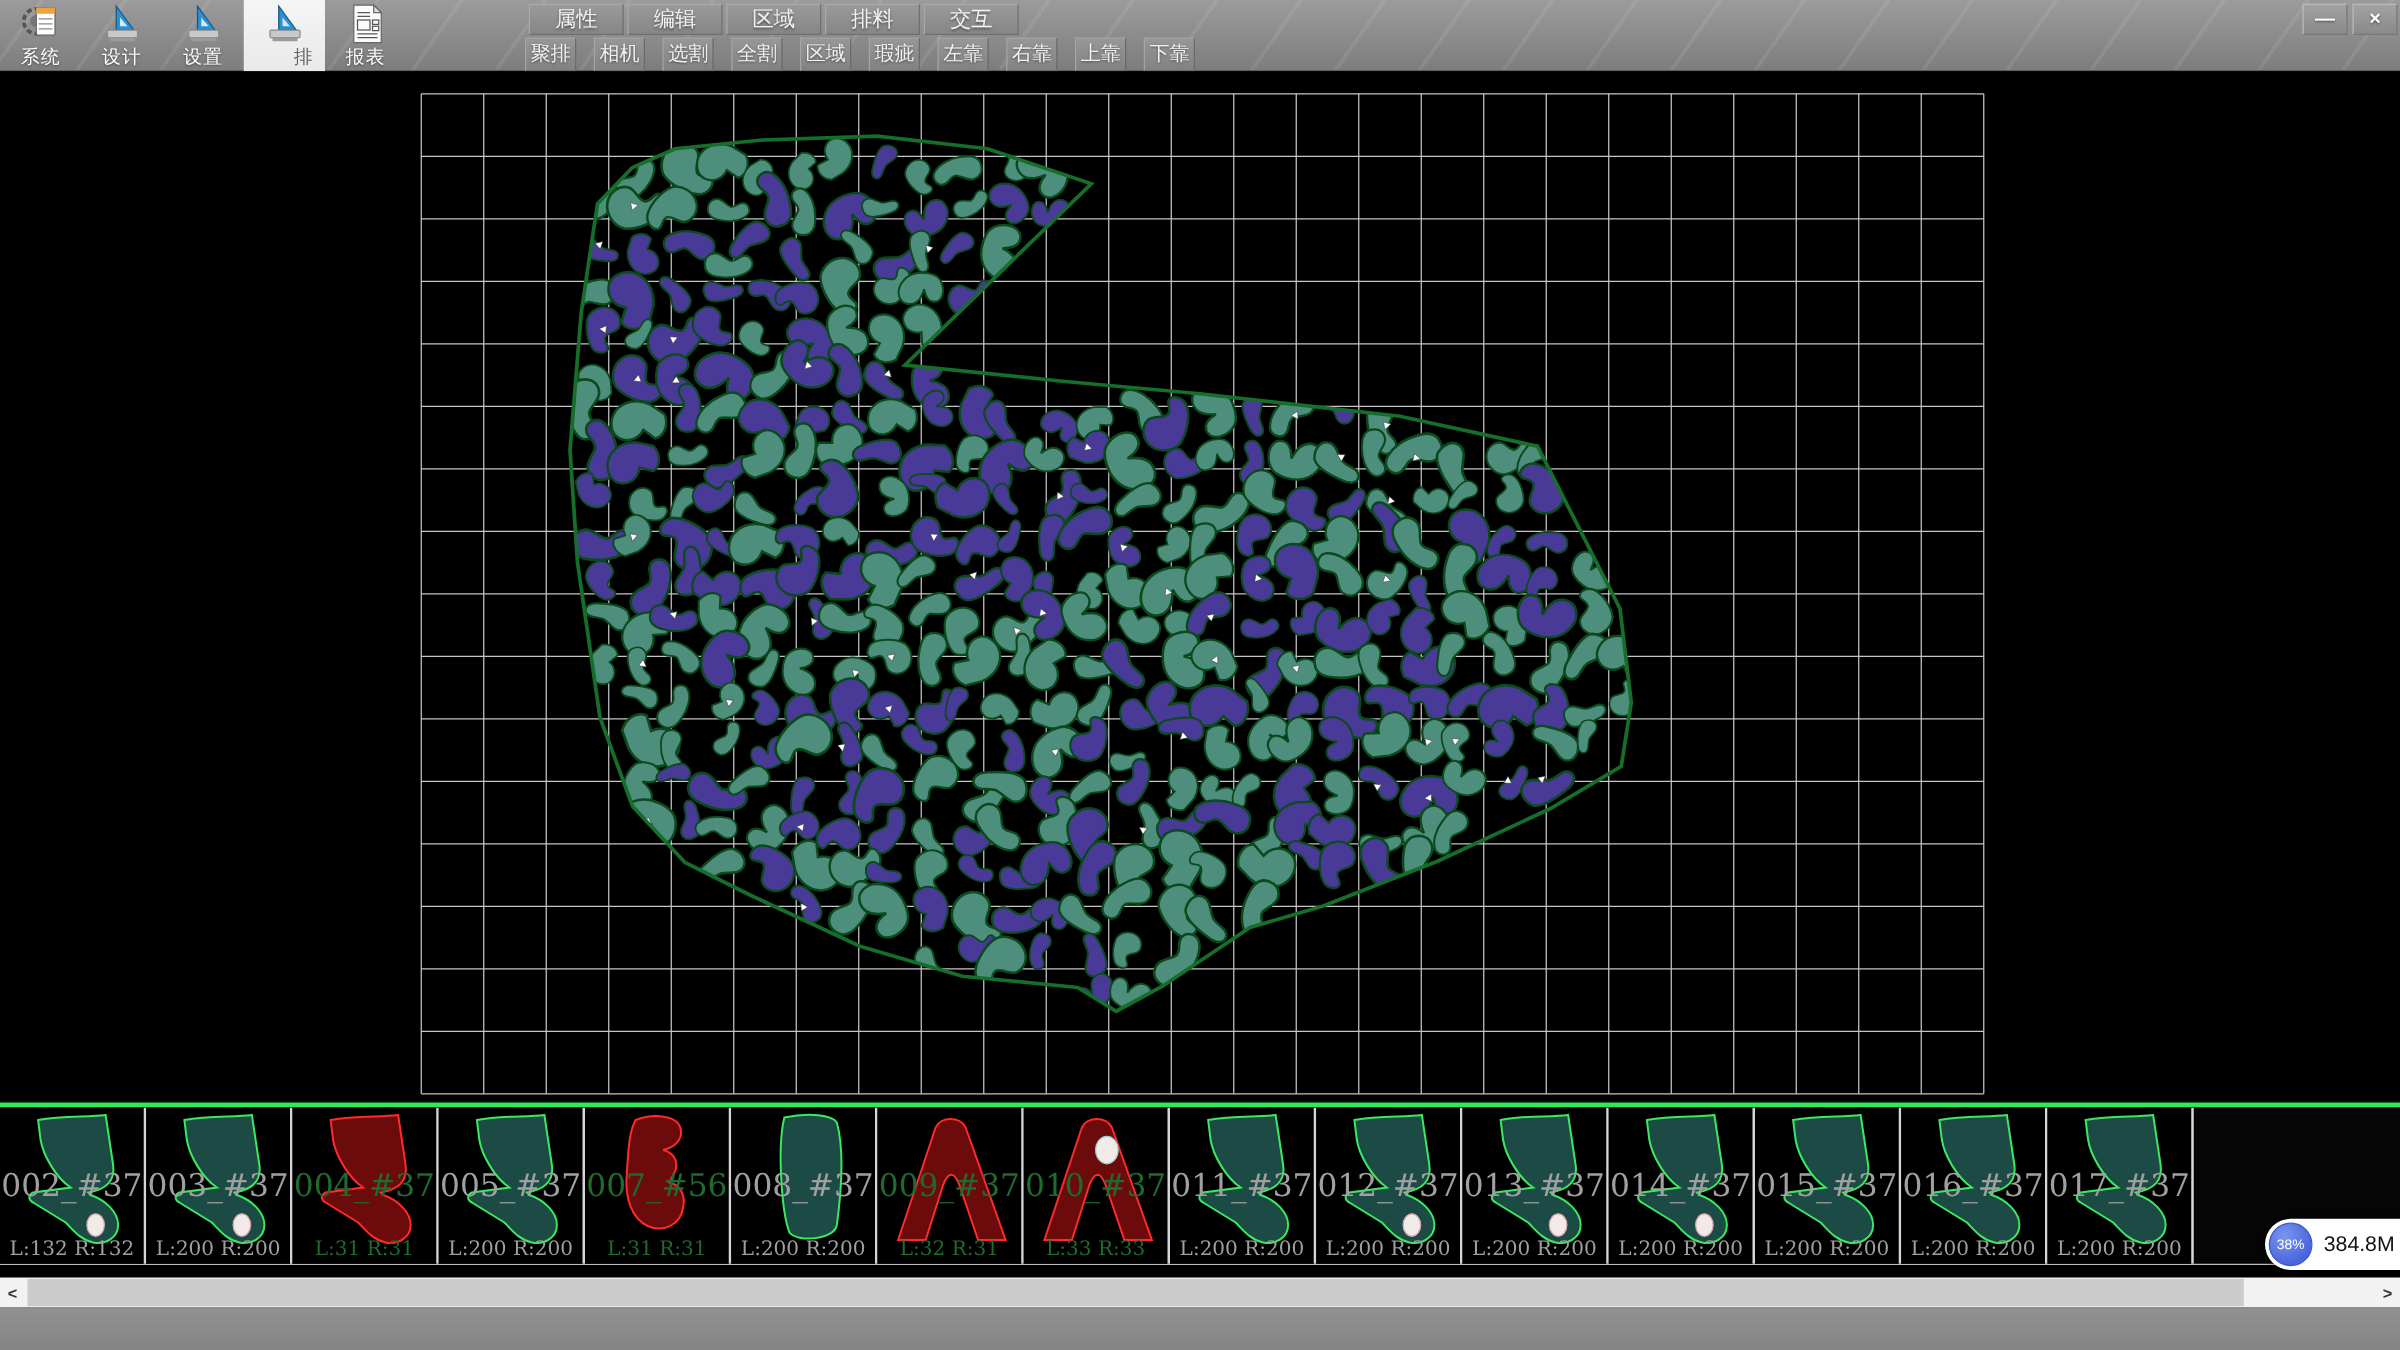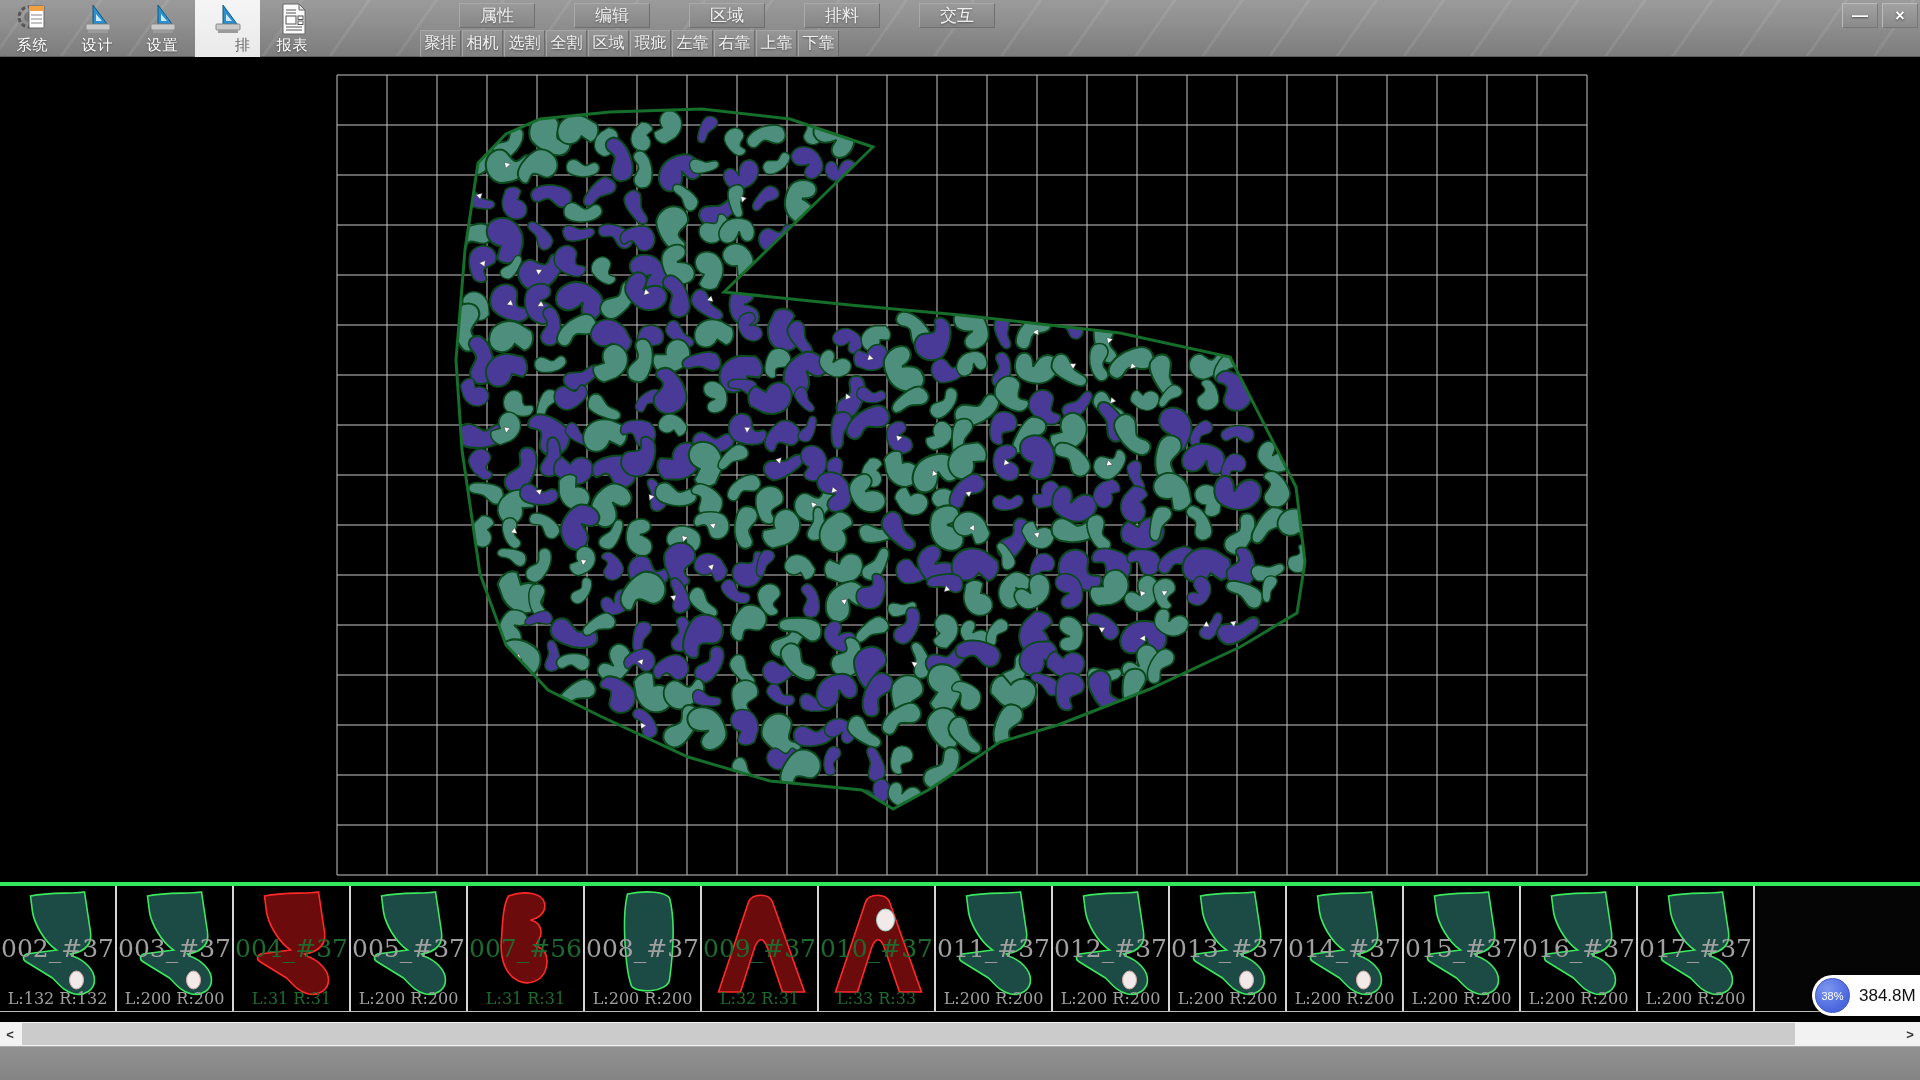--- a/index.html
+++ b/index.html
@@ -16,22 +16,22 @@
   .launch-btn{width:65px;height:57px;display:flex;flex-direction:column;align-items:center;
     justify-content:flex-start;padding-top:2px;cursor:default;}
   .launch-btn.active{background:linear-gradient(180deg,#f5f5f5,#e9e9e9);}
   .launch-btn .lb-icon{width:34px;height:34px;display:flex;align-items:center;justify-content:center;}
   .launch-btn .lb-label{font-size:15px;color:#fff;text-shadow:0 1px 2px rgba(0,0,0,.45);letter-spacing:1px;}
   .launch-btn.active .lb-label{color:#666;text-shadow:none;margin-left:40px;}
   .menu-tabs{position:absolute;left:423px;top:3px;height:25px;display:flex;gap:3px;}
   .menu-tab{width:76px;height:25px;display:flex;align-items:center;justify-content:center;
     font-size:17px;color:#f2f2f2;text-shadow:0 1px 2px rgba(0,0,0,.4);
     background:linear-gradient(180deg,#9a9a9a,#868686);
-    border:1px solid #a9a9a9;border-bottom-color:#6f6f6f;border-right-color:#6f6f6f;cursor:default;margin-left:36px;}
-  .tool-row{position:absolute;left:420px;top:30px;height:27px;display:flex;gap:1px;}
+    border:1px solid #a9a9a9;border-bottom-color:#6f6f6f;border-right-color:#6f6f6f;cursor:default;}
+  .tool-row{position:absolute;left:420px;top:30px;height:27px;display:flex;gap:14px;}
   .tool-btn{width:41px;height:27px;display:flex;align-items:center;justify-content:center;
     font-size:16px;color:#f2f2f2;text-shadow:0 1px 2px rgba(0,0,0,.45);
     background:linear-gradient(180deg,#979797,#828282);
     border:1px solid #a5a5a5;border-bottom-color:#6b6b6b;border-right-color:#6b6b6b;cursor:default;}
   .win-controls{position:absolute;right:2px;top:3px;display:flex;gap:4px;}
   .win-btn{width:36px;height:25px;display:flex;align-items:center;justify-content:center;
     background:linear-gradient(180deg,#a2a2a2,#8a8a8a);
     border:1px solid #777;border-top-color:#bbb;border-left-color:#bbb;
     color:#fff;font-size:16px;font-weight:bold;text-shadow:0 1px 2px rgba(0,0,0,.5);cursor:default;}
   

